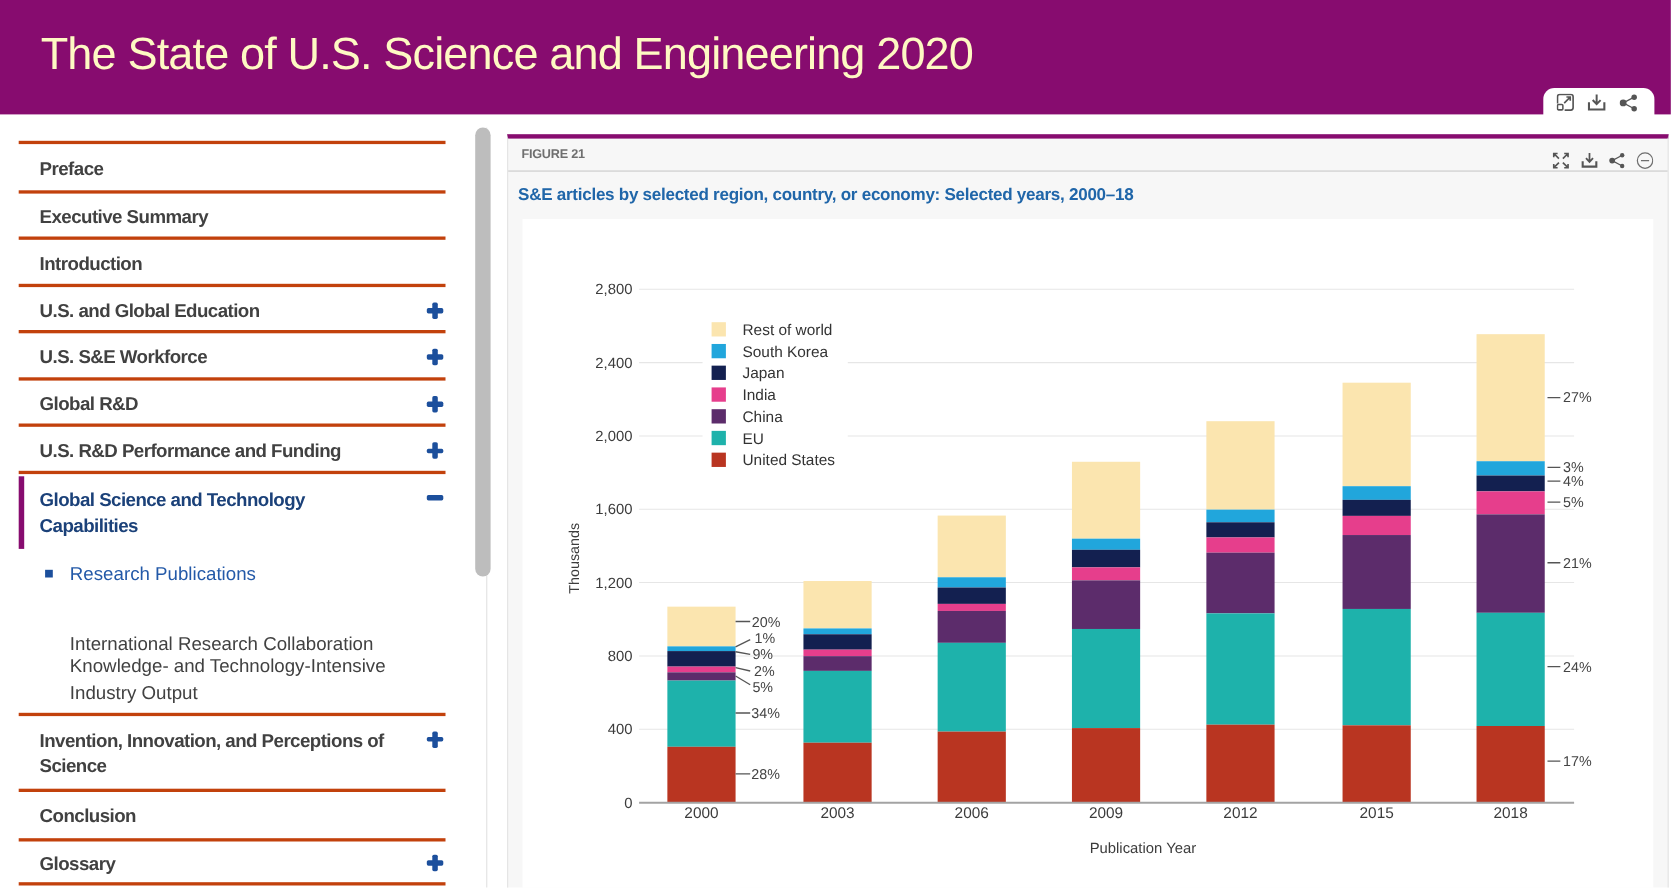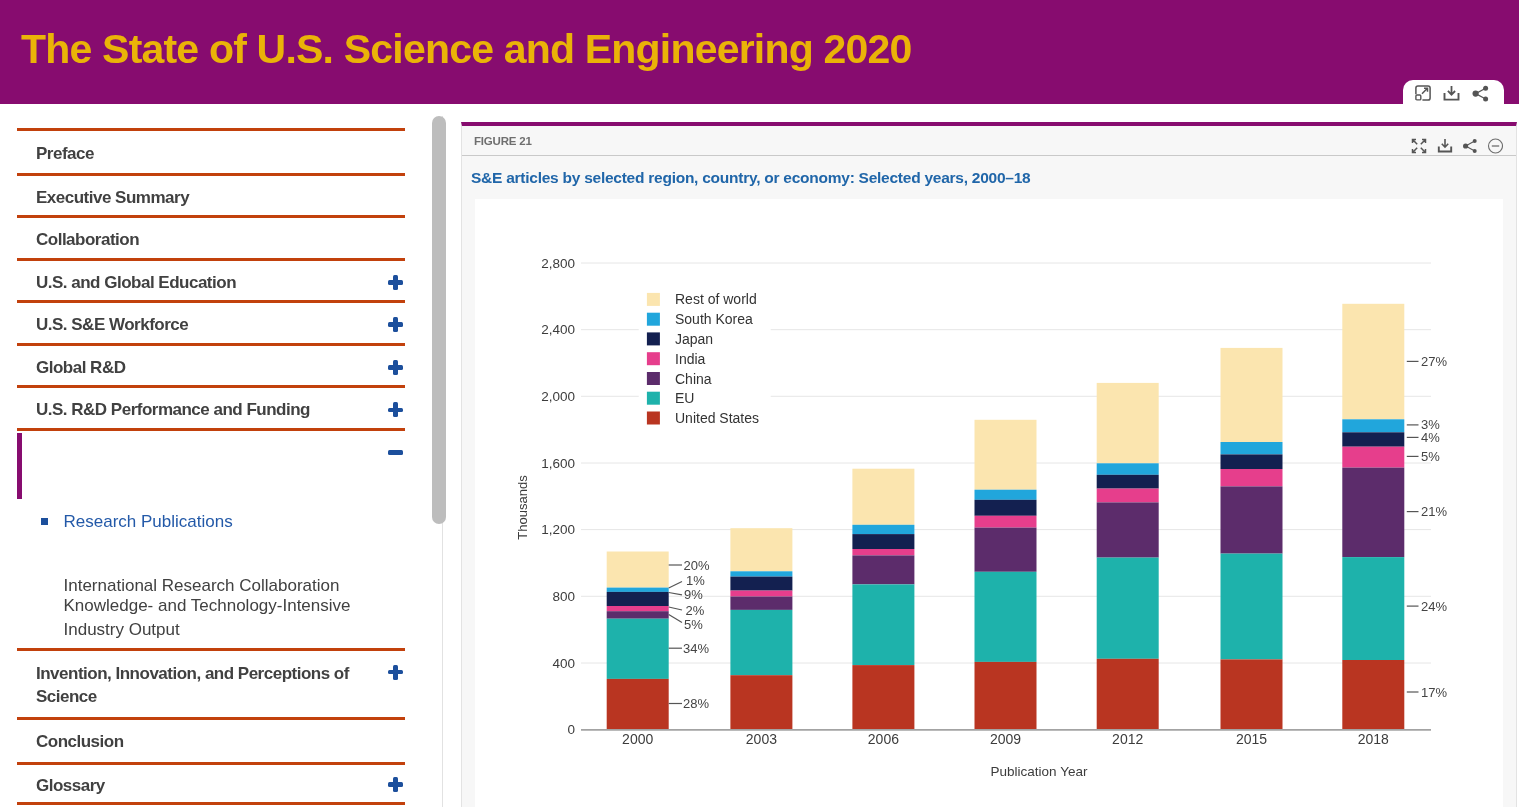--- a/index.html
+++ b/index.html
@@ -1,19 +1,19 @@
 <!DOCTYPE html>
 <html><head>
 <meta charset="utf-8">
 <style>
 * { margin:0; padding:0; box-sizing:border-box; }
 html,body { width:1519px; height:807px; overflow:hidden; background:#fff;
   font-family:"Liberation Sans", sans-serif; position:relative; }
 #header { position:absolute; left:0; top:0; width:1519px; height:104px; background:#870C6F; }
-#header h1 { position:absolute; left:21px; top:26px; color:#eab308; font-size:41px; font-weight:700; white-space:nowrap; letter-spacing:-0.8px; }
+#header h1 { position:absolute; left:37px; top:26px; color:#fef9c3; font-size:41px; font-weight:400; white-space:nowrap; letter-spacing:-0.8px; }
 #tab { position:absolute; left:1403px; top:80px; width:101px; height:30px; background:#fff; border-radius:10px 10px 0 0; }
 #tab svg { position:absolute; top:5px; }
 
 
 .nav-item { position:absolute; left:17px; width:388px; border-top:3px solid #c2410c; color:#414141; font-size:17px; font-weight:bold; letter-spacing:-0.5px; }
 .nav-item .lbl { position:absolute; left:19px; }
 .plus { position:absolute; right:2px; width:15px; height:15px; }
 .plus::before { content:""; position:absolute; left:0; top:5.25px; width:15px; height:4.5px; background:#1C4F9C; border-radius:1.5px; }
 .plus::after { content:""; position:absolute; left:5.25px; top:0; width:4.5px; height:15px; background:#1C4F9C; border-radius:1.5px; }
 .minus { position:absolute; right:2px; width:15px; height:4.5px; background:#1C4F9C; border-radius:1.5px; }
@@ -56,41 +56,42 @@
   </svg>
 </div>
 
 <div class="nav-item" style="top:128px; height:44px;">
     <span class="lbl" style="top:13px">Preface</span>
   </div>
 <div class="nav-item" style="top:172.5px; height:42px;">
     <span class="lbl" style="top:12px">Executive Summary</span>
   </div>
 <div class="nav-item" style="top:215px; height:42.8px;">
-    <span class="lbl" style="top:12px">Collaboration</span>
+    <span class="lbl" style="top:12px">Introduction</span>
   </div>
 <div class="nav-item" style="top:257.8px; height:42.2px;">
     <span class="lbl" style="top:12px">U.S. and Global Education</span>
     <span class="plus" style="top:14px"></span>
   </div>
 <div class="nav-item" style="top:300px; height:42.8px;">
     <span class="lbl" style="top:12px">U.S. S&amp;E Workforce</span>
     <span class="plus" style="top:14px"></span>
   </div>
 <div class="nav-item" style="top:342.8px; height:42.6px;">
     <span class="lbl" style="top:12px">Global R&amp;D</span>
     <span class="plus" style="top:14px"></span>
   </div>
 <div class="nav-item" style="top:385.4px; height:42.6px;">
     <span class="lbl" style="top:12px">U.S. R&amp;D Performance and Funding</span>
     <span class="plus" style="top:14px"></span>
   </div>
 
 <div class="nav-item" style="top:428px; height:219.6px;">
   <div style="position:absolute; left:0; top:1.5px; width:5px; height:66px; background:#870C6F;"></div>
+  <span class="lbl" style="top:12px; color:#1B4179; line-height:23.5px; width:310px;">Global Science and Technology Capabilities</span>
   <span class="minus" style="top:19px"></span>
   <div style="position:absolute; left:23.5px; top:86.5px; width:7px; height:7px; background:#1C4F9C;"></div>
   <span style="position:absolute; left:46.5px; top:81px; font-weight:normal; letter-spacing:0; color:#2359A8;">Research Publications</span>
   <span style="position:absolute; left:46.5px; top:123px; font-weight:normal; letter-spacing:0;margin-top:22px;">International Research Collaboration</span>
   <span style="position:absolute; left:46.5px; top:163px; font-weight:normal; letter-spacing:0; line-height:24px; width:300px; display:inline-block;">Knowledge- and Technology-Intensive Industry Output</span>
 </div>
 
 <div class="nav-item" style="top:647.6px; height:69.4px;">
     <span class="lbl" style="top:11px; line-height:23.5px; width:340px;">Invention, Innovation, and Perceptions of Science</span>
     <span class="plus" style="top:14px"></span>

